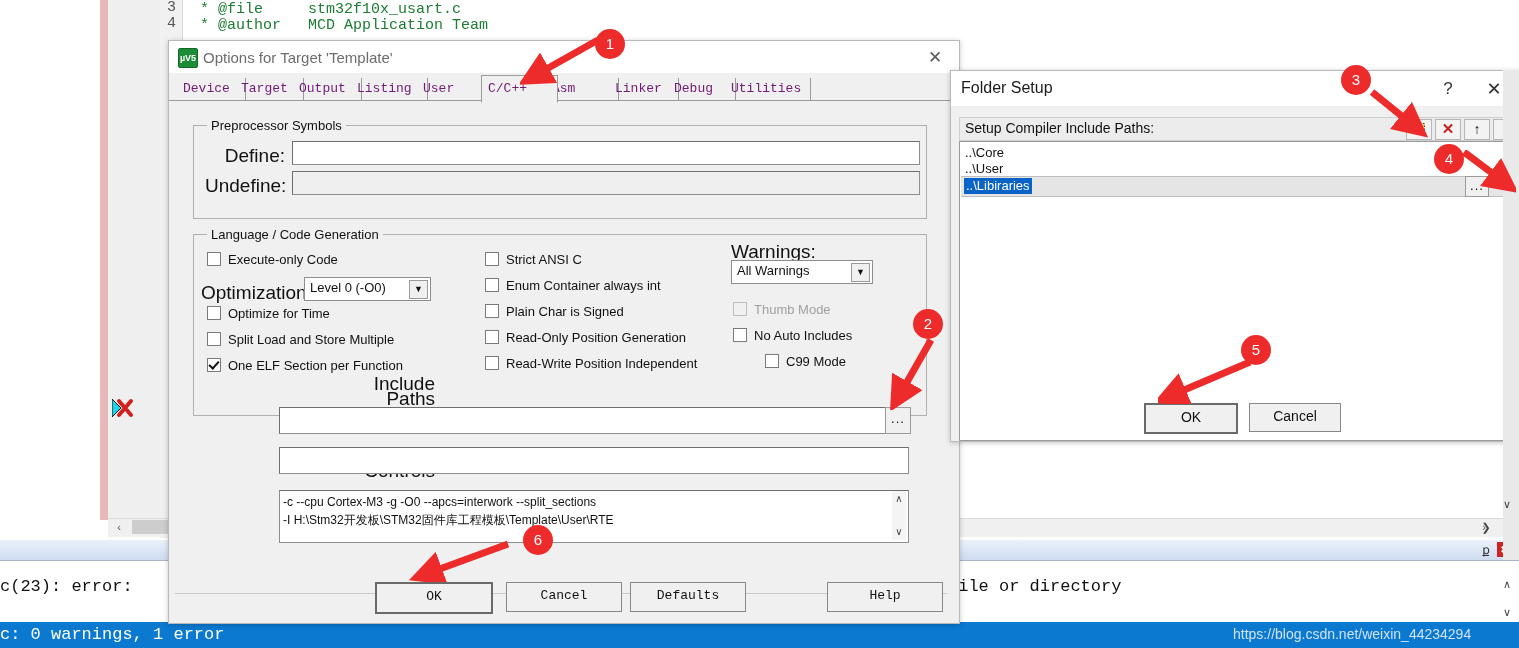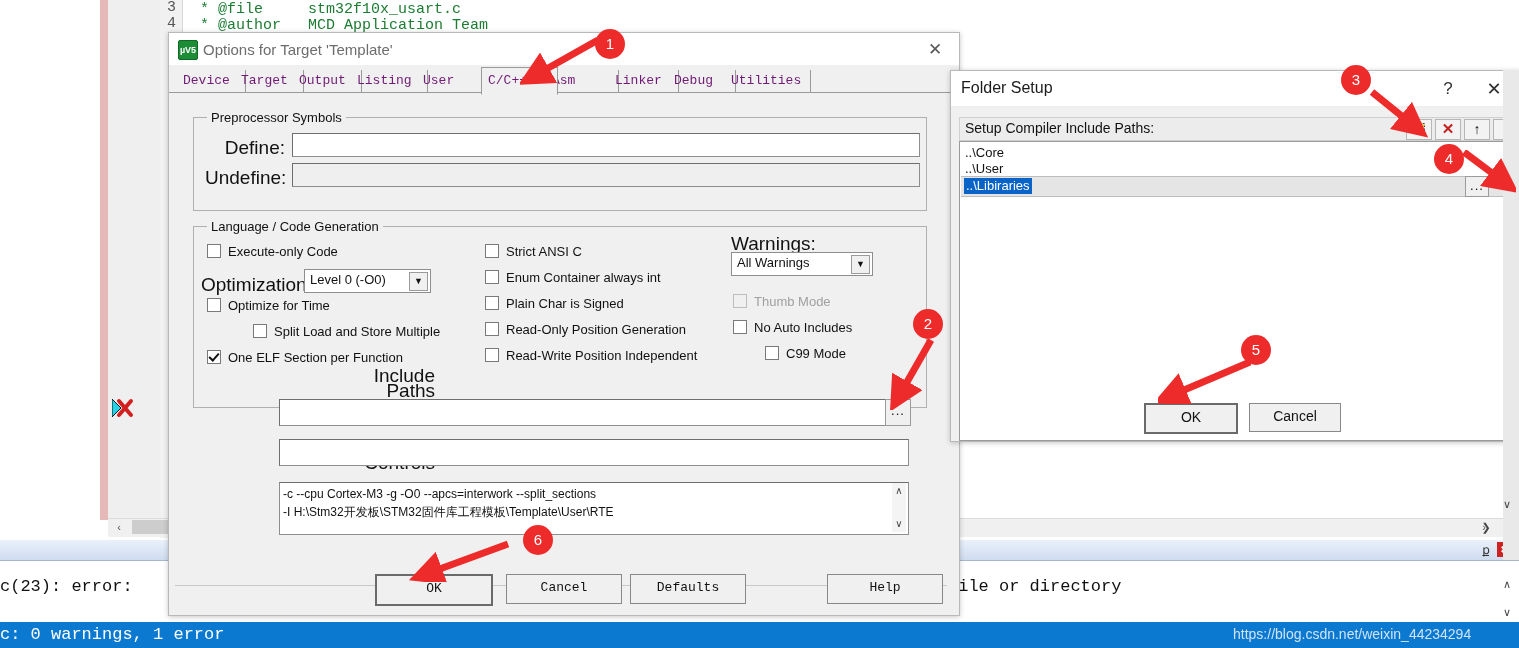--- a/index.html
+++ b/index.html
@@ -41,21 +41,21 @@
   #build-close-icon{left:1497px;top:542px;width:15px;height:15px;background:#cc2222;color:#fff;font-size:10px;text-align:center;line-height:15px;}
   #build-error-text{left:0;top:577px;font-family:"Liberation Mono",monospace;font-size:17px;color:#111;white-space:pre;}
   #build-error-text2{left:948px;top:577px;font-family:"Liberation Mono",monospace;font-size:17px;color:#111;white-space:pre;}
   #build-scroll-up{left:1499px;top:578px;width:16px;height:16px;text-align:center;color:#444;font-size:11px;}
   #build-scroll-down{left:1499px;top:606px;width:16px;height:16px;text-align:center;color:#444;font-size:11px;}
   #status-bar{left:0;top:622px;width:1519px;height:26px;background:#0b79d0;}
   #status-bar-text{left:0;top:625px;font-family:"Liberation Mono",monospace;font-size:17px;color:#ffffff;white-space:pre;}
   #watermark{left:1233px;top:626px;color:#cfe3f5;font-size:14px;}
 
   
-  #options-dialog{left:168px;top:32px;width:790px;height:582px;background:#f0f0f0;border:1px solid #b9b9b9;
+  #options-dialog{left:168px;top:40px;width:790px;height:582px;background:#f0f0f0;border:1px solid #b9b9b9;
     box-shadow:0 1px 5px rgba(0,0,0,.22);}
   #options-titlebar{left:0;top:0;width:790px;height:32px;background:#ffffff;border-bottom:1px solid #e2e2e2;}
   #options-app-icon{left:9px;top:7px;width:18px;height:18px;background:#1c8c36;border:1px solid #0e6a25;border-radius:2px;
     color:#fff;font-size:9px;font-weight:bold;text-align:center;line-height:18px;}
   #options-title-text{left:34px;top:8px;font-size:15px;color:#6d6d6d;}
   #options-close-btn{left:745px;top:4px;width:42px;height:26px;color:#5a5a5a;font-size:17px;text-align:center;line-height:26px;}
 
   
   #tabstrip{left:0;top:32px;width:790px;height:28px;background:#f0f0f0;}
   .tab{position:absolute;top:5px;height:22px;padding:0 6px;
@@ -208,21 +208,21 @@
 
     <div class="fieldlabel" style="left:26px;top:181px;width:110px;text-align:left;">Optimization:</div>
     <div class="combo" style="left:129px;top:176px;width:125px;height:22px;">
       <span class="ctext">Level 0 (-O0)</span>
       <span class="carrow">▼</span>
     </div>
 
     <div class="cbrow" style="left:32px;top:205px;">
       <span class="cbbox"></span><span>Optimize for Time</span>
     </div>
-    <div class="cbrow" style="left:32px;top:231px;margin-left:46px;">
+    <div class="cbrow" style="left:32px;top:231px;">
       <span class="cbbox"></span><span>Split Load and Store Multiple</span>
     </div>
     <div class="cbrow" style="left:32px;top:257px;">
       <span class="cbbox on"></span><span>One ELF Section per Function</span>
     </div>
 
     <div class="cbrow" style="left:310px;top:151px;">
       <span class="cbbox"></span><span>Strict ANSI C</span>
     </div>
     <div class="cbrow" style="left:310px;top:177px;text-align:center;">

